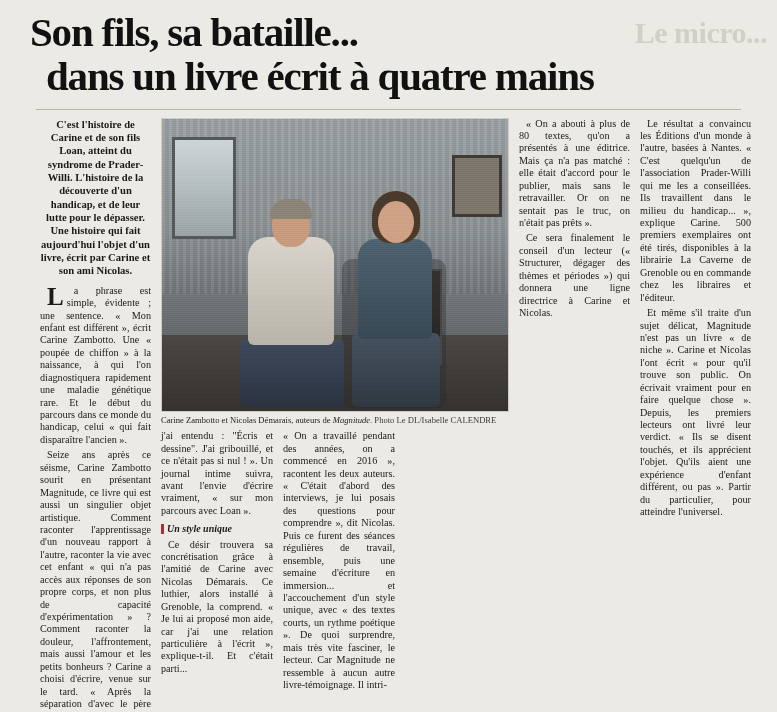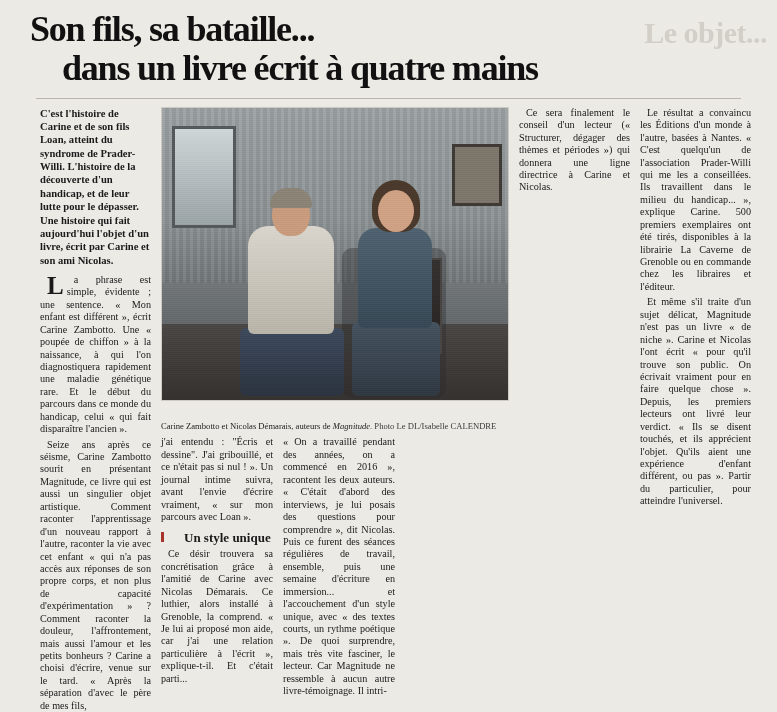--- a/index.html
+++ b/index.html
@@ -32,29 +32,29 @@
     font-size: 30px;
     color: rgba(120, 110, 100, 0.22);
     letter-spacing: -0.5px;
     white-space: nowrap;
     pointer-events: none;
   }
   .headline {
     position: relative;
     font-family: "Liberation Serif", serif;
     font-weight: bold;
-    font-size: 36px;
+    font-size: 41px;
     line-height: 1.08;
     letter-spacing: -1.2px;
     color: #111;
     margin: 4px 0 0 18px;
     width: 740px;
   }
   .headline .l1 { display: block; }
-  .headline .l2 { display: block; margin-left: 32px; }
+  .headline .l2 { display: block; margin-left: 16px; }
 
   .rule {
     height: 1px;
     background: #b9b5ad;
     margin: 10px 24px 8px 24px;
   }
 
   .body-area {
     position: relative;
     display: flex;
@@ -73,45 +73,46 @@
   .col p {
     margin: 0 0 3px 0;
     text-indent: 7px;
   }
   .col p.noindent { text-indent: 0; }
 
   .standfirst {
     font-weight: bold;
     font-size: 10.6px;
     line-height: 1.26;
-    text-align: left;
+    text-align: center;
     margin-bottom: 7px;
   }
 
   .dropcap-para {
     text-indent: 0;
   }
   .dropcap {
     float: left;
     font-family: "Liberation Serif", serif;
     font-weight: bold;
     font-size: 25px;
     line-height: 19px;
     padding: 1px 3px 0 0;
     margin-top: 1px;
   }
 
   .subhead {
     font-weight: bold;
-    font-size: 13px;
+    font-size: 10px;
     margin: 6px 0 3px 0;
     display: flex;
     align-items: center;
-    gap: 20px;
+    gap: 3px;
     text-indent: 0;
+    font-style: italic;
   }
   .subhead .tick {
     display: inline-block;
     width: 3px;
     height: 10px;
     background: #a8322c;
   }
 
   .center-col {
     width: 348px;
@@ -208,41 +209,41 @@
   }
   .photo .grain {
     position: absolute; inset: 0;
     background-image:
       repeating-linear-gradient(0deg, rgba(255,255,255,0.03) 0 1px, rgba(0,0,0,0.03) 1px 2px);
     mix-blend-mode: overlay;
   }
   .caption {
     font-size: 8.6px;
     line-height: 1.25;
-    margin-top: 20px;
+    margin-top: 3px;
     margin-bottom: 5px;
     color: #1a1a1a;
   }
   .caption .italic { font-style: italic; }
   .caption .credit { color: #3a3a3a; }
 
   .center-cols {
     display: flex;
     gap: 10px;
     margin-top: 2px;
   }
   .center-cols .col { width: 112px; }
   .italic { font-style: italic; }
 </style>
 </head>
 <body>
 
 <div class="page">
 
-  <div class="bleed">Le objet...</div>
+  <div class="bleed">Le micro...</div>
 
   <div class="headline">
     <span class="l1">Son fils, sa bataille...</span>
     <span class="l2">dans un livre écrit à quatre mains</span>
   </div>
 
   <div class="rule"></div>
 
   <div class="body-area">
 
@@ -288,20 +289,21 @@
           </div>
           <p>Ce désir trouvera sa concrétisation grâce à l'amitié de Carine avec Nicolas Démarais. Ce luthier, alors installé à Grenoble, la comprend. « Je lui ai proposé mon aide, car j'ai une relation particulière à l'écrit », explique-t-il. Et c'était parti...</p>
         </div>
         <div class="col">
           <p class="noindent">« On a travaillé pendant des années, on a commencé en 2016 », racontent les deux auteurs. « C'était d'abord des interviews, je lui posais des questions pour comprendre », dit Nicolas. Puis ce furent des séances régulières de travail, ensemble, puis une semaine d'écriture en immersion... et l'accouchement d'un style unique, avec « des textes courts, un rythme poétique ». De quoi surprendre, mais très vite fasciner, le lecteur. Car Magnitude ne ressemble à aucun autre livre-témoignage. Il intri-</p>
         </div>
       </div>
     </div>
 
     <div class="col">
+      <p>« On a abouti à plus de 80 textes, qu'on a présentés à une éditrice. Mais ça n'a pas matché : elle était d'accord pour le publier, mais sans le retravailler. Or on ne sentait pas le truc, on n'était pas prêts ».</p>
       <p>Ce sera finalement le conseil d'un lecteur (« Structurer, dégager des thèmes et périodes ») qui donnera une ligne directrice à Carine et Nicolas.</p>
     </div>
 
     <div class="col">
       <p>Le résultat a convaincu les Éditions d'un monde à l'autre, basées à Nantes. « C'est quelqu'un de l'association Prader-Willi qui me les a conseillées. Ils travaillent dans le milieu du handicap... », explique Carine. 500 premiers exemplaires ont été tirés, disponibles à la librairie La Caverne de Grenoble ou en commande chez les libraires et l'éditeur.</p>
       <p>Et même s'il traite d'un sujet délicat, Magnitude n'est pas un livre « de niche ». Carine et Nicolas l'ont écrit « pour qu'il trouve son public. On écrivait vraiment pour en faire quelque chose ». Depuis, les premiers lecteurs ont livré leur verdict. « Ils se disent touchés, et ils apprécient l'objet. Qu'ils aient une expérience d'enfant différent, ou pas ». Partir du particulier, pour atteindre l'universel.</p>
 
     </div>
 
   </div>

